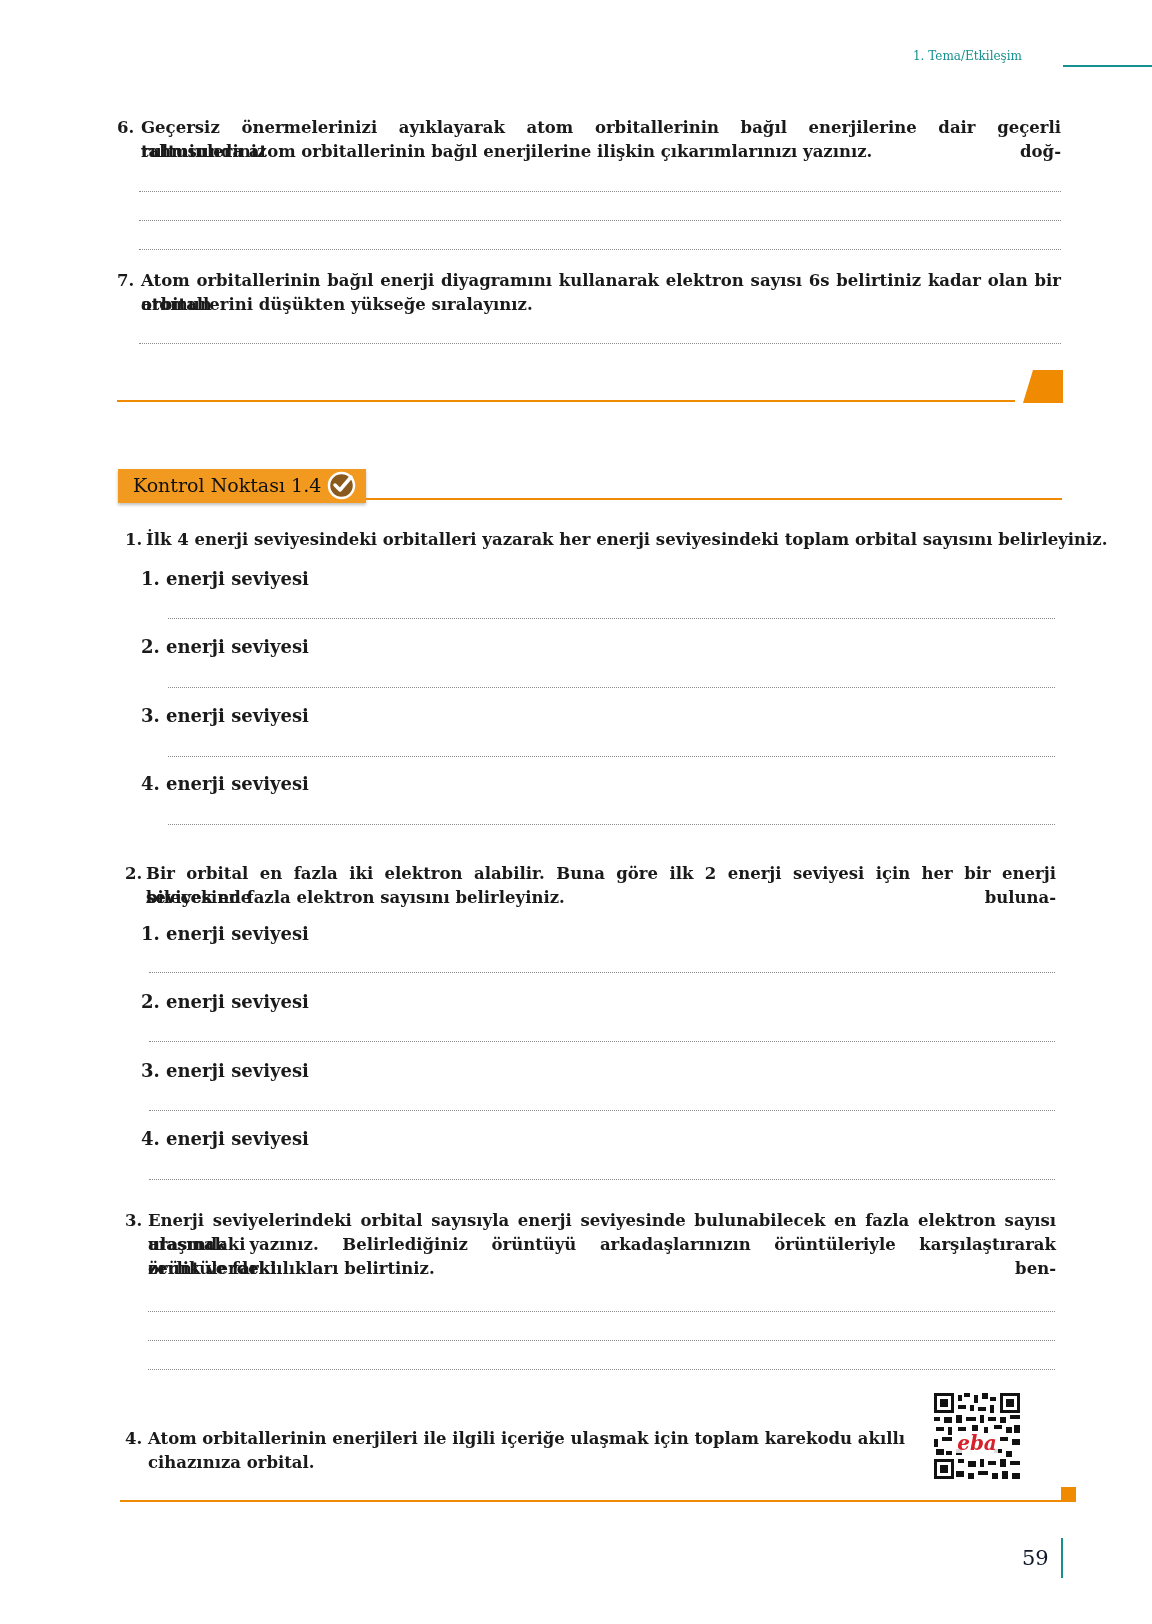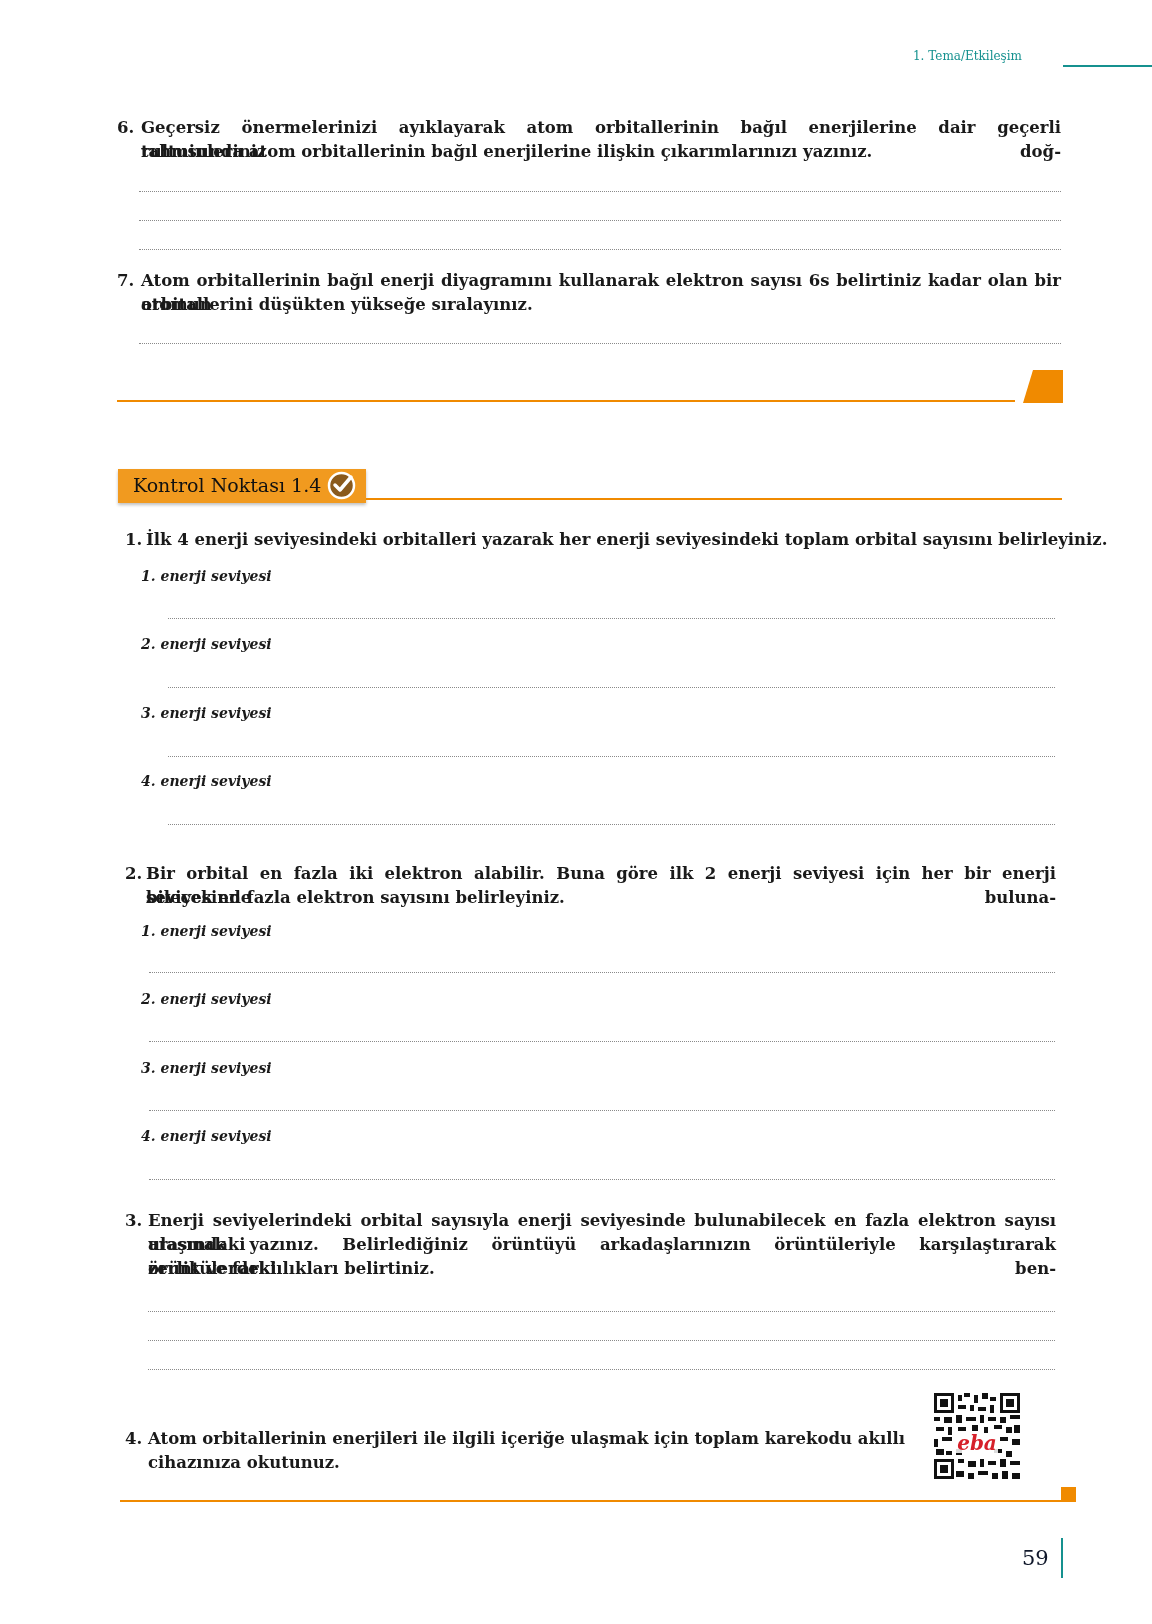--- a/index.html
+++ b/index.html
@@ -11,21 +11,21 @@
   .q { font-weight:bold; font-size:16.5px; line-height:24px; }
   .qnum { position:absolute; }
   .qtext { position:absolute; }
   .dots { position:absolute; height:0; border-top:1px dotted #8a8a8a; }
   .orange-line { position:absolute; height:2px; background:#f08a00; }
   .orange-block { position:absolute; background:#f08a00; }
   .badge { left:118px; top:469px; width:248px; height:34px; background:#f19a1f;
            box-shadow:0 2px 3px rgba(0,0,0,0.25); }
   .badge-label { left:133px; top:474px; font-size:19px; color:#111; font-family:"DejaVu Serif",serif; }
   .check { left:327px; top:471px; width:29px; height:29px; }
-  .sub { font-size:14px; font-weight:bold;font-style:italic; }
+  .sub { font-size:18px; font-weight:bold; }
   .pagenum { left:1022px; top:1546px; font-size:21px; color:#0f172a; font-family:"DejaVu Serif",serif; }
   .page-bar { left:1061px; top:1538px; width:2px; height:40px; background:#15918f; }
   .qr { left:934px; top:1393px; width:86px; height:86px; }
 </style>
 </head>
 <body>
 
 <div class="abs header-title">1. Tema/Etkileşim</div>
 <div class="abs header-line"></div>
 
@@ -91,21 +91,21 @@
   <span class="qtext" style="left:148px;top:1233px;width:908px;text-align:justify;text-align-last:justify;">ulaşmak yazınız. Belirlediğiniz örüntüyü arkadaşlarınızın örüntüleriyle karşılaştırarak örüntülerdeki ben-</span>
   <span class="qtext" style="left:148px;top:1257px;">zerlik ve farklılıkları belirtiniz.</span>
 </div>
 <div class="dots" style="left:148px;top:1311px;width:907px;"></div>
 <div class="dots" style="left:148px;top:1340px;width:907px;"></div>
 <div class="dots" style="left:148px;top:1369px;width:907px;"></div>
 
 <div class="q">
   <span class="qnum" style="left:125px;top:1427px;">4.</span>
   <span class="qtext" style="left:148px;top:1427px;">Atom orbitallerinin enerjileri ile ilgili içeriğe ulaşmak için toplam karekodu akıllı</span>
-  <span class="qtext" style="left:148px;top:1451px;">cihazınıza okutunuz.</span>
+  <span class="qtext" style="left:148px;top:1451px;">cihazınıza orbital.</span>
 </div>
 
 <svg class="abs qr" viewBox="0 0 86 86">
   <rect width="86" height="86" fill="#fff"></rect>
   <g fill="#111">
     <rect x="0" y="0" width="20" height="20"></rect>
       <rect x="3" y="3" width="14" height="14" fill="#fff"></rect>
       <rect x="6" y="6" width="8" height="8"></rect>
     <rect x="66" y="0" width="20" height="20"></rect>
       <rect x="69" y="3" width="14" height="14" fill="#fff"></rect>

